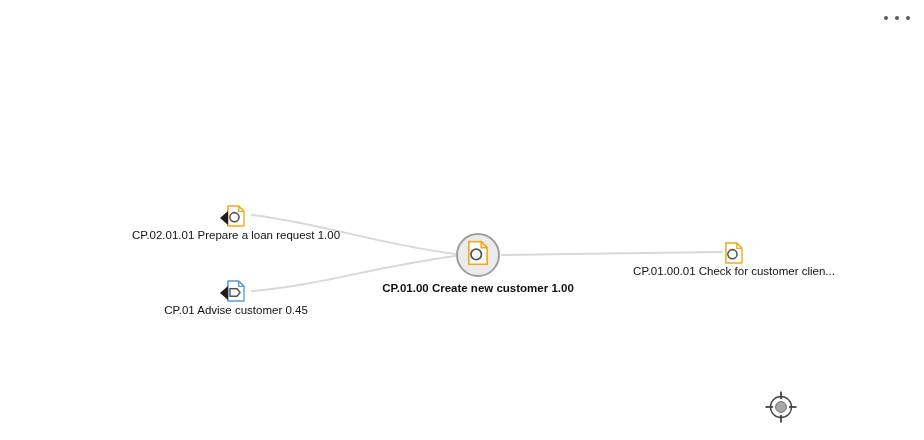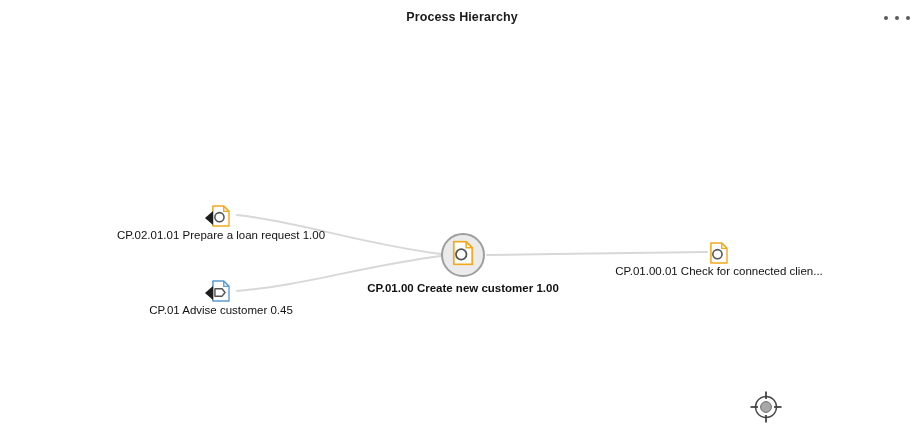--- a/index.html
+++ b/index.html
@@ -49,21 +49,21 @@
     width: 4px;
     height: 4px;
     border-radius: 50%;
     background: #5a5a5a;
   }
 
   
   .graph-canvas {
     position: absolute;
     top: 38px;
-    left: 1px;
+    left: 16px;
     width: 800px;
     height: 402px;
   }
   .edges-layer {
     position: absolute;
     top: 0; left: 0;
     width: 924px;
     height: 402px;
   }
 
@@ -109,21 +109,20 @@
     bottom: 14px;
     width: 38px;
     height: 38px;
     cursor: pointer;
   }
 </style>
 </head>
 <body>
 
 <div class="header">
-  <div class="page-title">Process Hierarchy</div>
   <div class="overflow-menu">
     <span class="dot"></span>
     <span class="dot"></span>
     <span class="dot"></span>
   </div>
 </div>
 
 <div class="graph-canvas">
 
   <svg class="edges-layer" id="edges-layer" viewBox="0 0 924 402">
@@ -159,21 +158,21 @@
             <circle cx="8.3" cy="13.3" r="5" fill="none" stroke="#555555" stroke-width="1.7"></circle>
           </svg></div>
         <div class="node-label is-root" style="left: 0px; top: 26px; text-align: right;">CP.01.00 Create new customer 1.00</div>
       </div>
       <div class="node" style="left: 718px; top: 217px;">
         <div class="node-icon-wrap"><svg width="18.400000000000002" height="22.080000000000002" viewBox="0 0 20 24">
             <path d="M1.2 1.2 H13 L18.8 7 V22.8 H1.2 Z" fill="#ffffff" stroke="#F4A81D" stroke-width="1.7" stroke-linejoin="round"></path>
             <path d="M13 1.2 V7 H18.8" fill="none" stroke="#F4A81D" stroke-width="1.5" stroke-linejoin="round"></path>
             <circle cx="8.3" cy="13.3" r="5" fill="none" stroke="#555555" stroke-width="1.7"></circle>
           </svg></div>
-        <div class="node-label" style="left: 0px; top: 9px;">CP.01.00.01 Check for connected clien...</div>
+        <div class="node-label" style="left: 0px; top: 9px;">CP.01.00.01 Check for customer clien...</div>
       </div>
     </div>
 
   <div class="viewport-control">
     <svg width="38" height="38" viewBox="0 0 38 38">
       <circle cx="19" cy="19" r="10.5" fill="none" stroke="#4a4a4a" stroke-width="1.4"></circle>
       <circle cx="19" cy="19" r="5.4" fill="#a8a8a8" stroke="#6e6e6e" stroke-width="1"></circle>
       <line x1="19" y1="3.5" x2="19" y2="11" stroke="#3a3a3a" stroke-width="1.7"></line>
       <line x1="19" y1="27" x2="19" y2="34.5" stroke="#3a3a3a" stroke-width="1.7"></line>
       <line x1="3.5" y1="19" x2="11" y2="19" stroke="#3a3a3a" stroke-width="1.7"></line>

